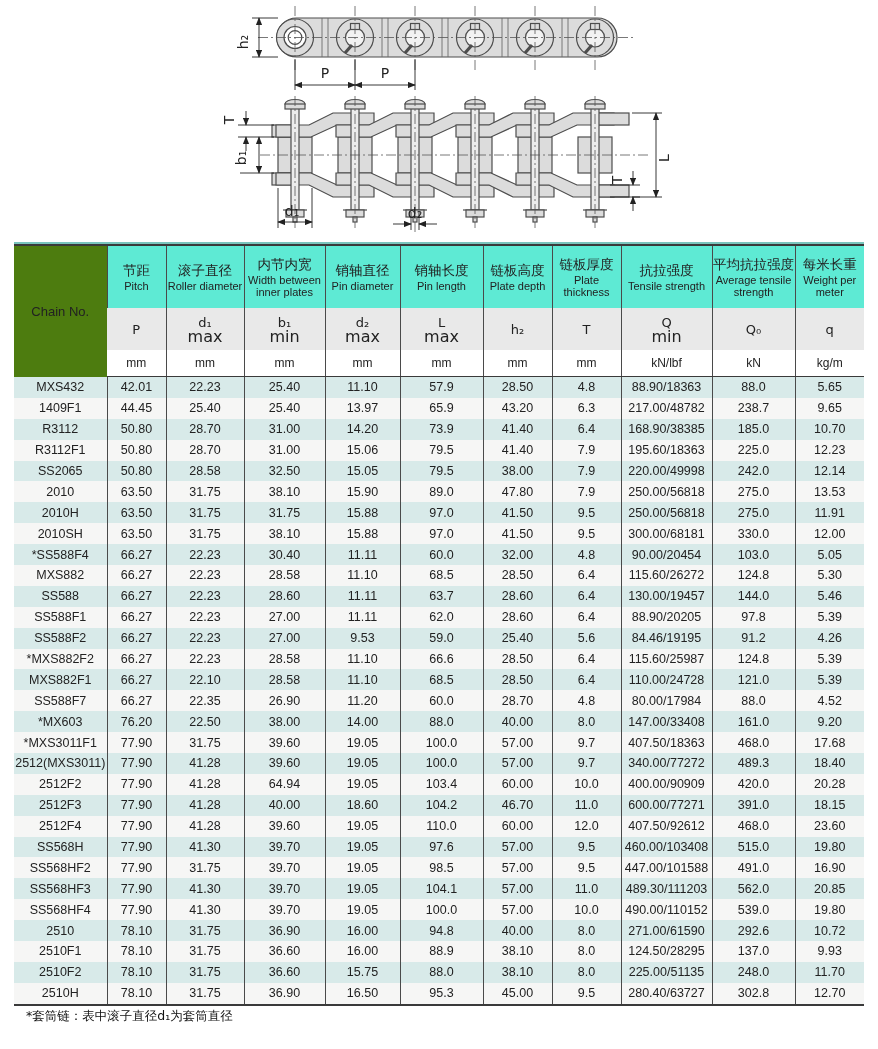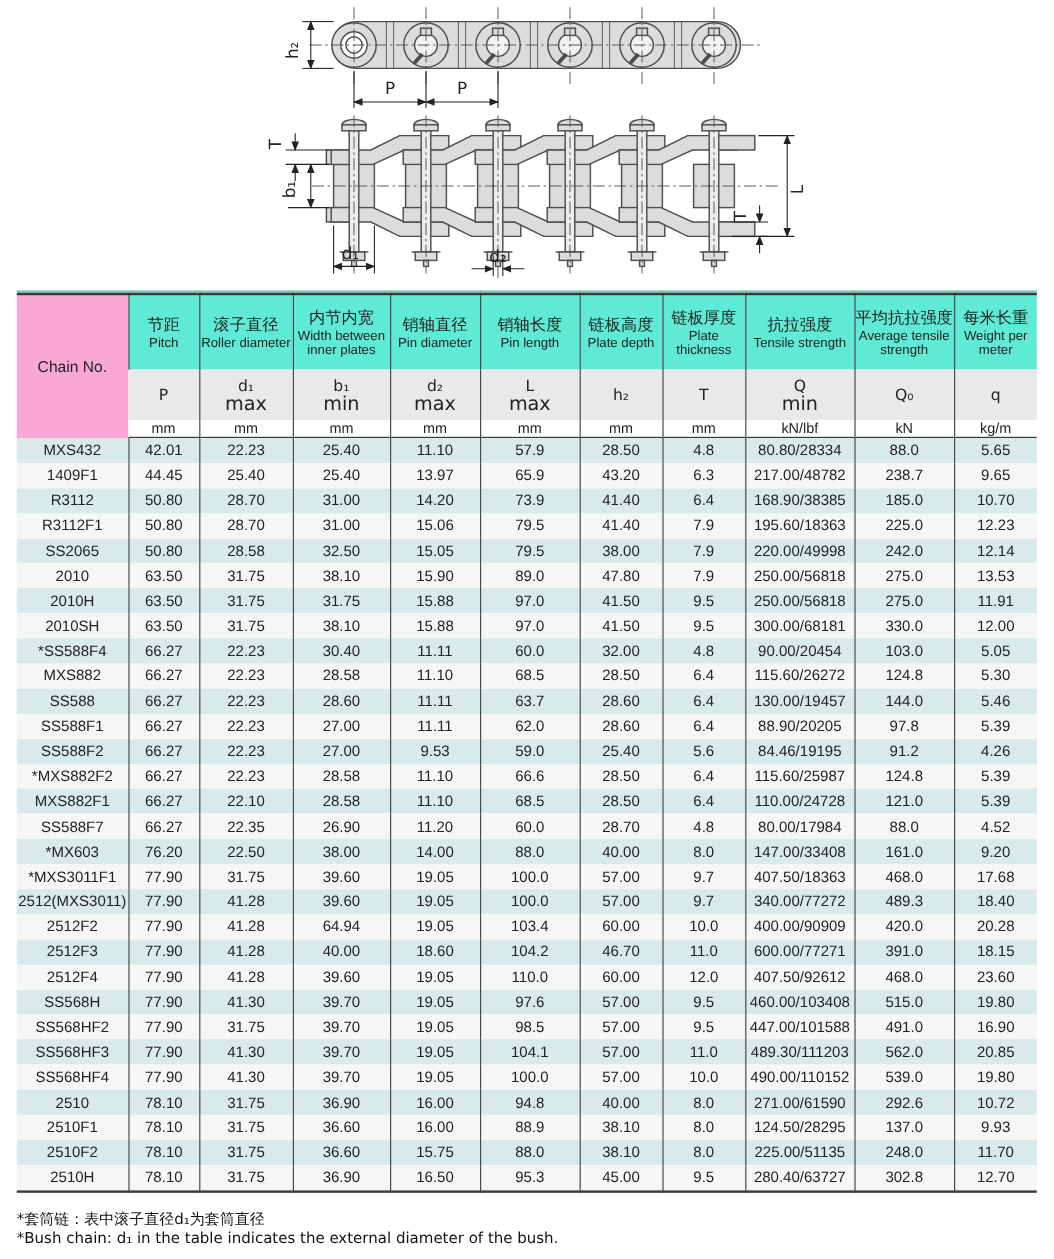--- a/index.html
+++ b/index.html
@@ -21,33 +21,33 @@
     border-top:2px solid #3a3a3a;border-bottom:2px solid #3a3a3a;
     font-family:"Liberation Sans","DejaVu Sans",sans-serif;
   }
   table.spec th,table.spec td{
     padding:0;margin:0;text-align:center;vertical-align:middle;
     font-weight:normal;color:#222;
   }
   table.spec th + th, table.spec td + td, table.spec th + td, table.spec td + th{
     border-left:1px solid #4a4a4a;
   }
-  th.chaincell{background:#f9a8d4;font-size:13px;}
+  th.chaincell{background:#4d7c0f;font-size:13px;}
   th.name{height:62px;background:#5eead4;}
   th.name .cn{font-size:13.5px;line-height:17px;}
   th.name .en{font-size:11px;line-height:12px;margin-top:1px;}
   th.sym{height:42px;background:#e9e9e9;font-family:"DejaVu Sans","Liberation Sans",sans-serif;}
   th.sym .s{font-size:13px;line-height:15px;}
   th.sym .sb{font-size:16px;line-height:14px;}
-  th.unit{height:14px;background:#fff;font-size:12px;border-bottom:1.5px solid #3a3a3a;}
+  th.unit{height:26px;background:#fff;font-size:12px;border-bottom:1.5px solid #3a3a3a;}
   tbody td{height:20.9px;font-size:12.5px;}
   tbody tr.odd td{background:#d8eae9;}
   tbody tr.even td{background:#f6f6f5;}
   
-  .footnotes{position:absolute;left:14px;top:1008px;width:840px;}
+  .footnotes{position:absolute;left:26px;top:1008px;width:840px;}
   .footnotes .fn{font-size:12.5px;line-height:16px;color:#111;
     font-family:"DejaVu Sans","Liberation Sans",sans-serif;}
 </style>
 </head>
 <body>
 
 <div class="page">
 
   <div class="drawing">
     <svg width="520" height="242" viewBox="0 0 520 242">
@@ -380,21 +380,21 @@
       <tbody>
           <tr class="odd">
             <td>MXS432</td>
             <td>42.01</td>
             <td>22.23</td>
             <td>25.40</td>
             <td>11.10</td>
             <td>57.9</td>
             <td>28.50</td>
             <td>4.8</td>
-            <td>80.80/28334</td>
+            <td>88.90/18363</td>
             <td>88.0</td>
             <td>5.65</td>
           </tr>
           <tr class="even">
             <td>1409F1</td>
             <td>44.45</td>
             <td>25.40</td>
             <td>25.40</td>
             <td>13.97</td>
             <td>65.9</td>
@@ -767,16 +767,15 @@
             <td>280.40/63727</td>
             <td>302.8</td>
             <td>12.70</td>
           </tr>
         </tbody>
     </table>
   </div>
 
   <div class="footnotes">
     <div class="fn">*套筒链：表中滚子直径d₁为套筒直径</div>
-    <div class="fn">*Bush chain: d₁ in the table indicates the external diameter of the bush.</div>
   </div>
 
 </div>
 
 </body></html>

